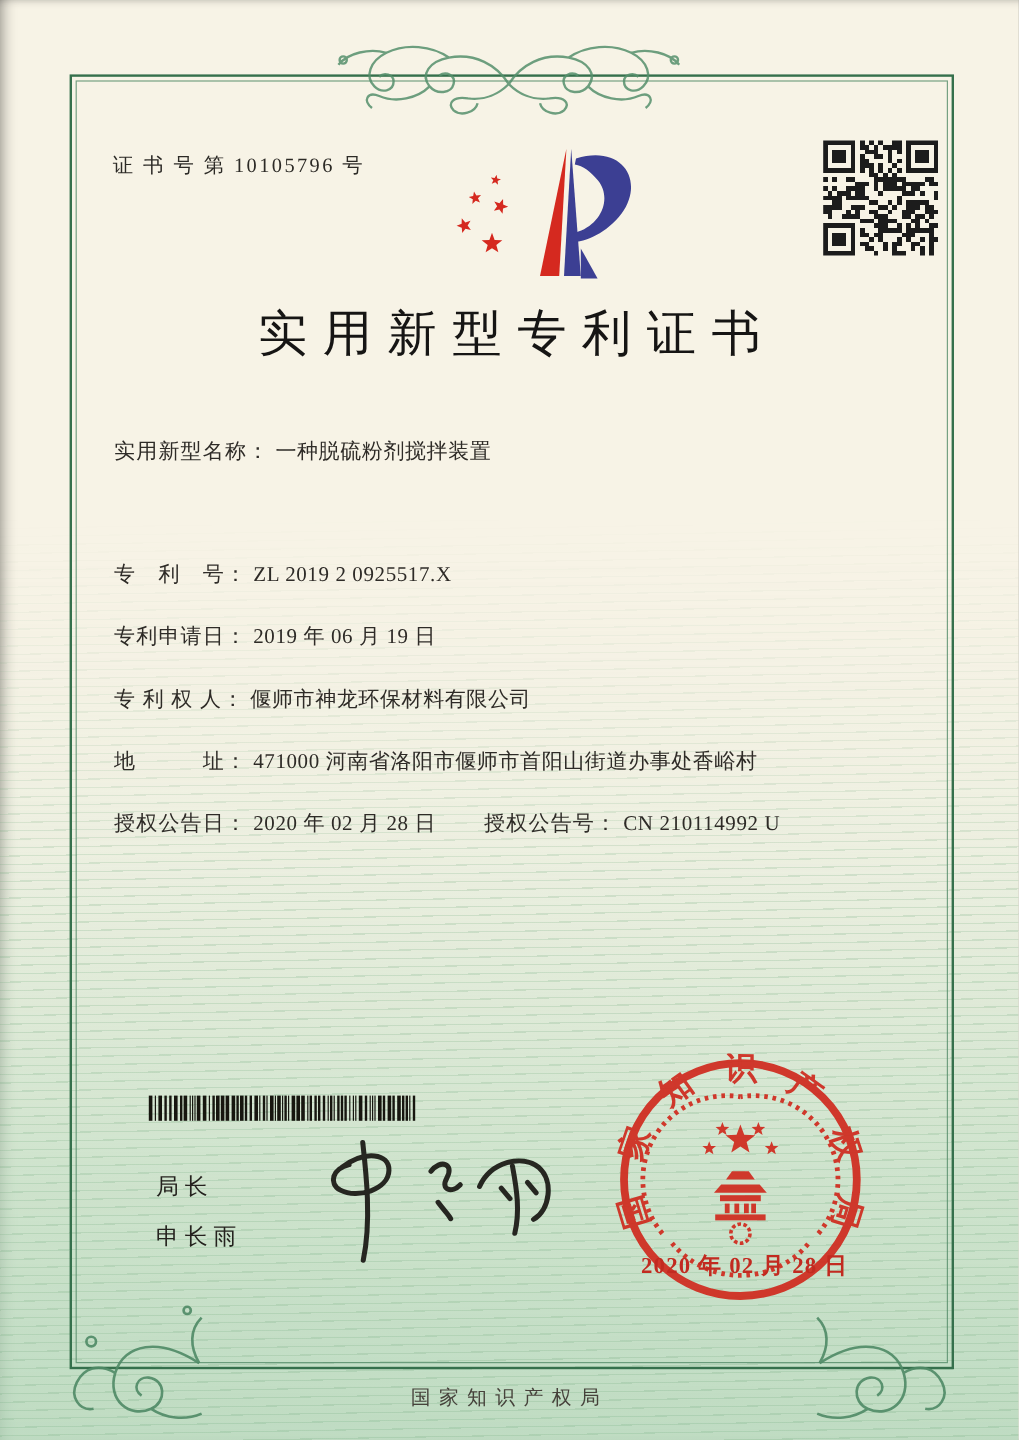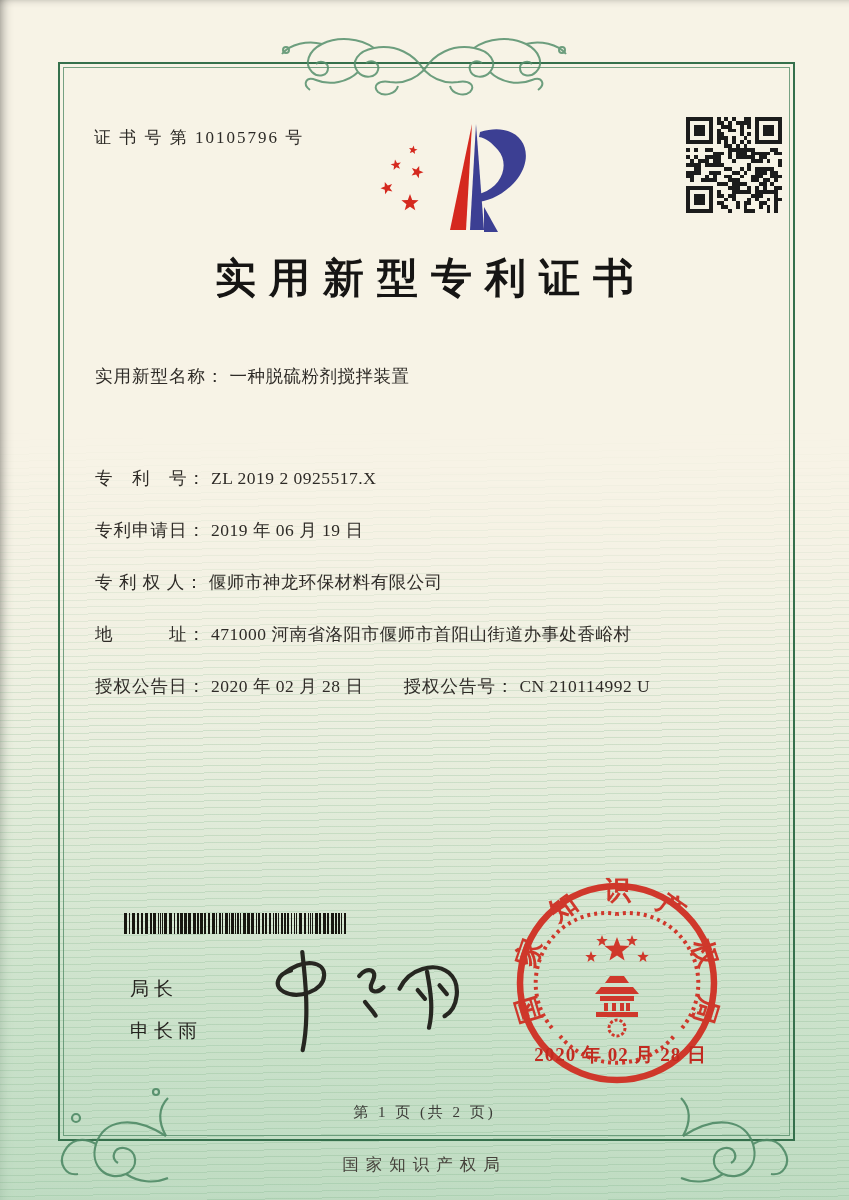--- a/index.html
+++ b/index.html
@@ -23,21 +23,21 @@
     border:2.5px solid #35704c;pointer-events:none;
   }
   .frame::after{
     content:"";position:absolute;inset:3px;border:1px solid rgba(85,140,105,.8);
   }
   .cert-no{position:absolute;left:94px;top:126px;font-size:17px;letter-spacing:2px;color:#2c2a26;white-space:nowrap;}
   .logo{position:absolute;left:360px;top:110px;}
   .qr{position:absolute;left:686px;top:117px;width:96px;height:96px;}
   .title{
     position:absolute;left:0;top:251px;width:849px;text-align:center;
-    font-size:41px;font-weight:700;letter-spacing:13px;text-indent:13px;color:#161514;
+    font-size:41px;font-weight:400;letter-spacing:13px;text-indent:13px;color:#161514;
   }
   .field-row{position:absolute;left:95px;font-size:17.5px;color:#2e2b27;white-space:nowrap;}
   .field-row .lbl{letter-spacing:1px;}
   .field-row .val{margin-left:5px;letter-spacing:.5px;}
   .field-row .lbl2{margin-left:40px;letter-spacing:1px;}
   .paras{position:absolute;left:95px;top:704px;width:662px;}
   .paras p{margin:0;font-size:17px;line-height:31.5px;letter-spacing:.6px;color:#33302b;text-indent:2.05em;text-align:justify;}
   .barcode{position:absolute;left:124px;top:913px;width:224px;height:21px;font-size:0;}
   .barcode span{display:inline-block;height:21px;background:#17160f;vertical-align:top;}
   .signer-title{position:absolute;left:130px;top:976px;font-size:19px;letter-spacing:5px;color:#24221e;}
@@ -501,16 +501,15 @@
     <g stroke="#d02a1e" fill="none">
       <circle cx="105" cy="150" r="8" stroke-width="3" stroke-dasharray="3 2"></circle>
       <path d="M40,150 A70,70 0 0 1 105,36" stroke-width="4" stroke-dasharray="3 4"></path>
       <path d="M170,150 A70,70 0 0 0 105,36" stroke-width="4" stroke-dasharray="3 4"></path>
       <path d="M48,158 A74,74 0 0 0 162,158" stroke-width="4" stroke-dasharray="3 4"></path>
     </g>
   </svg>
 
   <div class="seal-date">2020 年 02 月 28 日</div>
 
-  <div class="footer-page">第 1 页 (共 2 页)</div>
   <div class="back-note">国家知识产权局</div>
 
 </div>
 
 </body></html>

